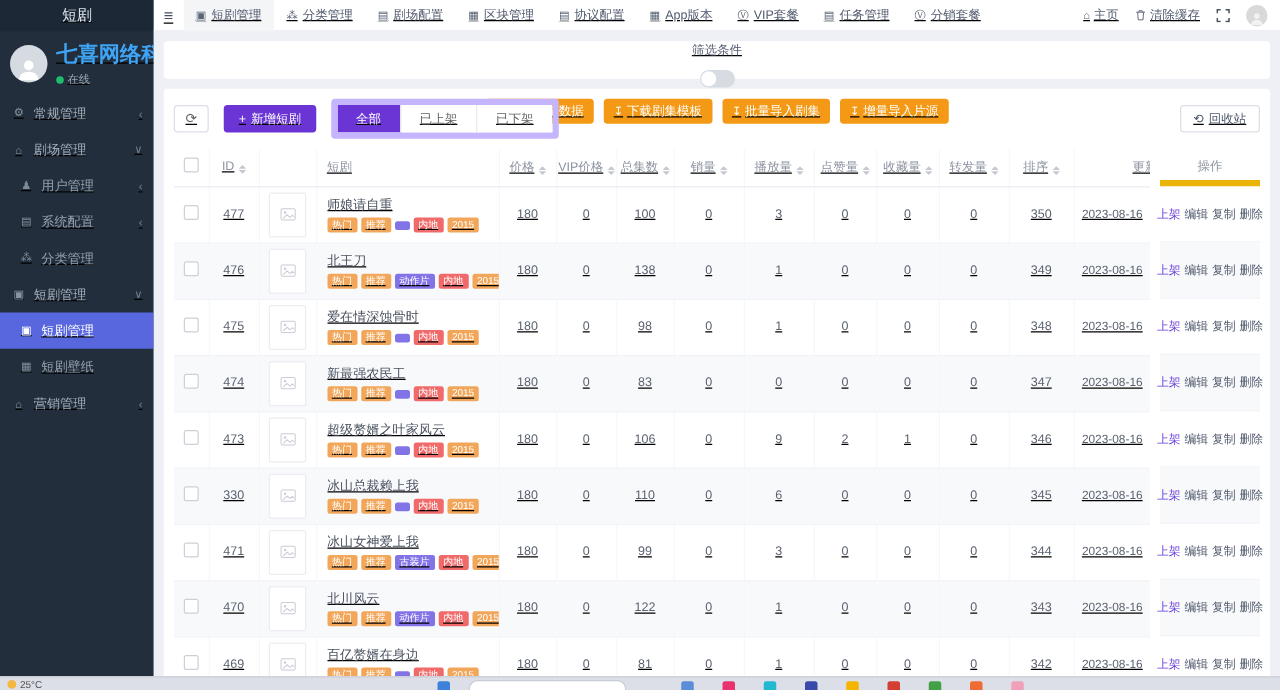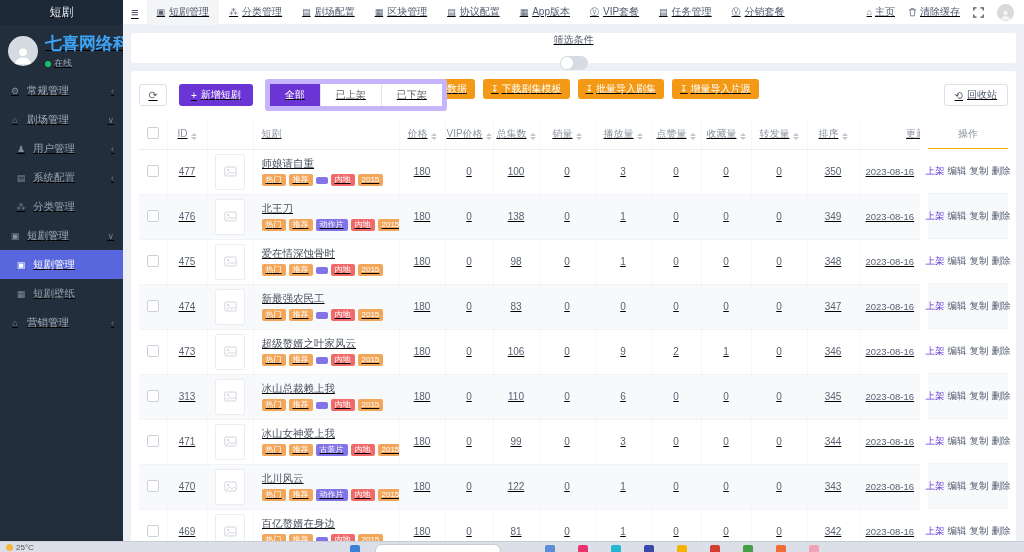--- a/index.html
+++ b/index.html
@@ -85,21 +85,21 @@
   .tag.empty{width:12px;height:7px;padding:0;}
   .thumb{display:inline-flex;width:30px;height:36px;border:1px solid #ecedf2;border-radius:2px;background:#fff;align-items:center;justify-content:center;}
   .cb{display:inline-block;width:12px;height:12px;border:1px solid #ccd0d9;border-radius:2px;background:#fff;cursor:pointer;}
   td.c-updated{text-align:left;font-size:9.5px;white-space:nowrap;padding-left:6px;color:#5a6270;}
   .sorts{display:inline-flex;flex-direction:column;gap:1px;margin-left:3px;vertical-align:1px;cursor:pointer;}
   .sorts i{display:block;width:0;height:0;border-left:3px solid transparent;border-right:3px solid transparent;}
   .sorts .up{border-bottom:3.5px solid #c5c8ce;}
   .sorts .dn{border-top:3.5px solid #c5c8ce;}
 
   .ops-col{position:absolute;top:0;right:0;width:80px;background:#fff;box-shadow:-8px 0 0 #fff;}
-  .ops-head{height:30px;line-height:30px;text-align:center;font-size:10px;color:#8c93a0;border-bottom:1px solid #eab308;}
+  .ops-head{height:30px;line-height:30px;text-align:center;font-size:10px;color:#8c93a0;border-bottom:5px solid #eab308;}
   .ops-row{height:45px;display:flex;align-items:center;justify-content:center;gap:3px;font-size:9.5px;border-bottom:1px solid #f1f3f7;white-space:nowrap;}
   .ops-row.even{background:#f8f9fb;}
   .op{color:#515a6e;cursor:pointer;}
   .op.primary{color:#6a3fd8;text-align:center;}
 
   
   .taskbar{position:absolute;left:0;right:0;bottom:0;height:11px;background:#dcdfe7;border-top:1px solid #c9cdd8;overflow:hidden;}
   .tb-weather{position:absolute;left:6px;top:1px;display:flex;align-items:center;gap:3px;font-size:8px;color:#555;}
   .tb-sun{width:7px;height:7px;border-radius:50%;background:#f4b73f;}
   .tb-pill{position:absolute;left:375px;top:2px;width:126px;height:14px;background:#fff;border:1px solid #c8ccd6;border-radius:7px;}
@@ -507,21 +507,21 @@
                       <td class="c-sales">0</td>
                       <td class="c-plays">9</td>
                       <td class="c-likes">2</td>
                       <td class="c-favorites">1</td>
                       <td class="c-shares">0</td>
                       <td class="c-sort">346</td>
                       <td class="c-updated">2023-08-16</td>
                     </tr>
                     <tr>
                       <td class="c-check"><span class="cb"></span></td>
-                      <td class="c-id">313</td>
+                      <td class="c-id">330</td>
                       <td class="c-thumb"><span class="thumb">
                           <svg width="13" height="13" viewBox="0 0 16 16">
                             <rect x="1" y="2.5" width="14" height="11" rx="1.5" fill="none" stroke="#c8ccd4"></rect>
                             <circle cx="5" cy="6.2" r="1.2" fill="#c8ccd4"></circle>
                             <path d="M3 12l4-3.6 2.8 2.6 2.4-2.2 1.8 1.8" fill="none" stroke="#c8ccd4"></path>
                           </svg>
                         </span></td>
                       <td class="c-title">
                         <div class="t-name">冰山总裁赖上我</div>
                         <div class="t-tags">

